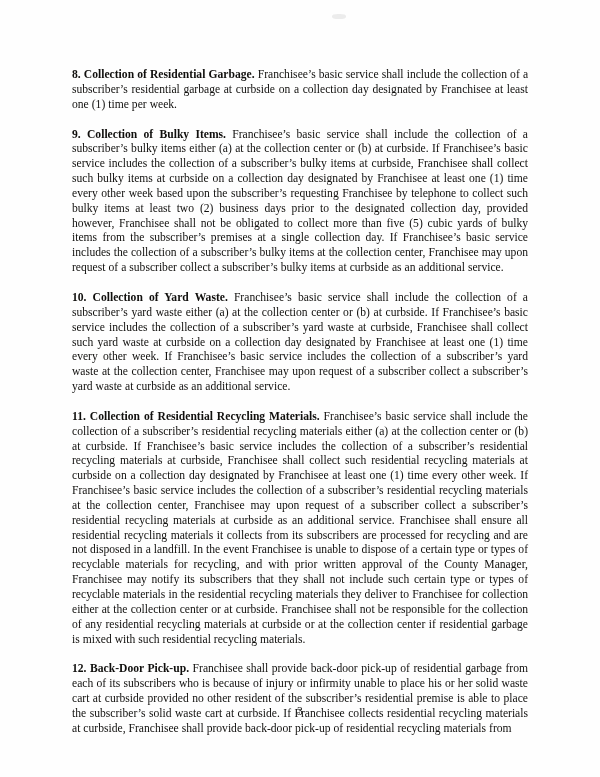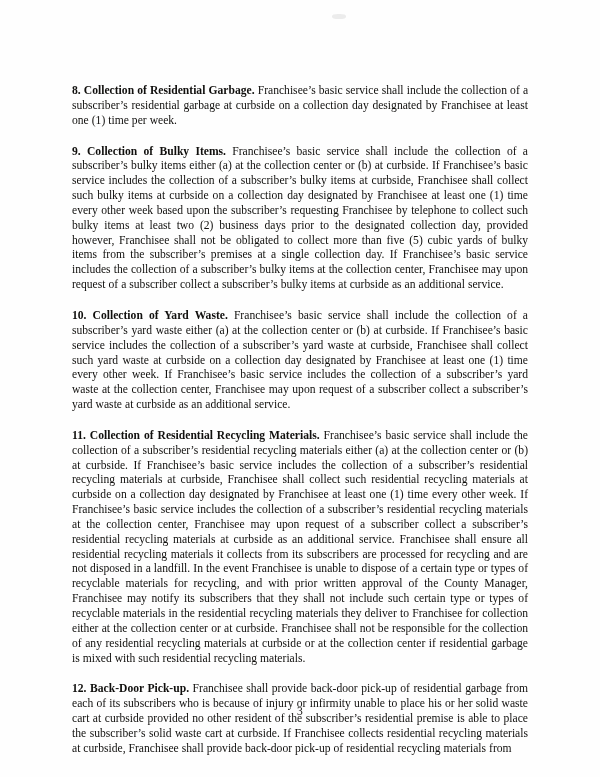--- a/index.html
+++ b/index.html
@@ -31,21 +31,21 @@
     border-radius: 40%;
     opacity: 0.85;
   }
   .content {
     position: absolute;
     top: 68px;
     left: 72px;
     width: 456px;
   }
   p.para {
-    margin: 16px 0 15px 0;
+    margin: 0 0 15px 0;
     font-size: 11.6px;
     line-height: 14.85px;
     text-align: justify;
     color: #100f0d;
     word-spacing: 0.1px;
     -webkit-font-smoothing: antialiased;
   }
   p.para:last-of-type {
     margin-bottom: 0;
   }

